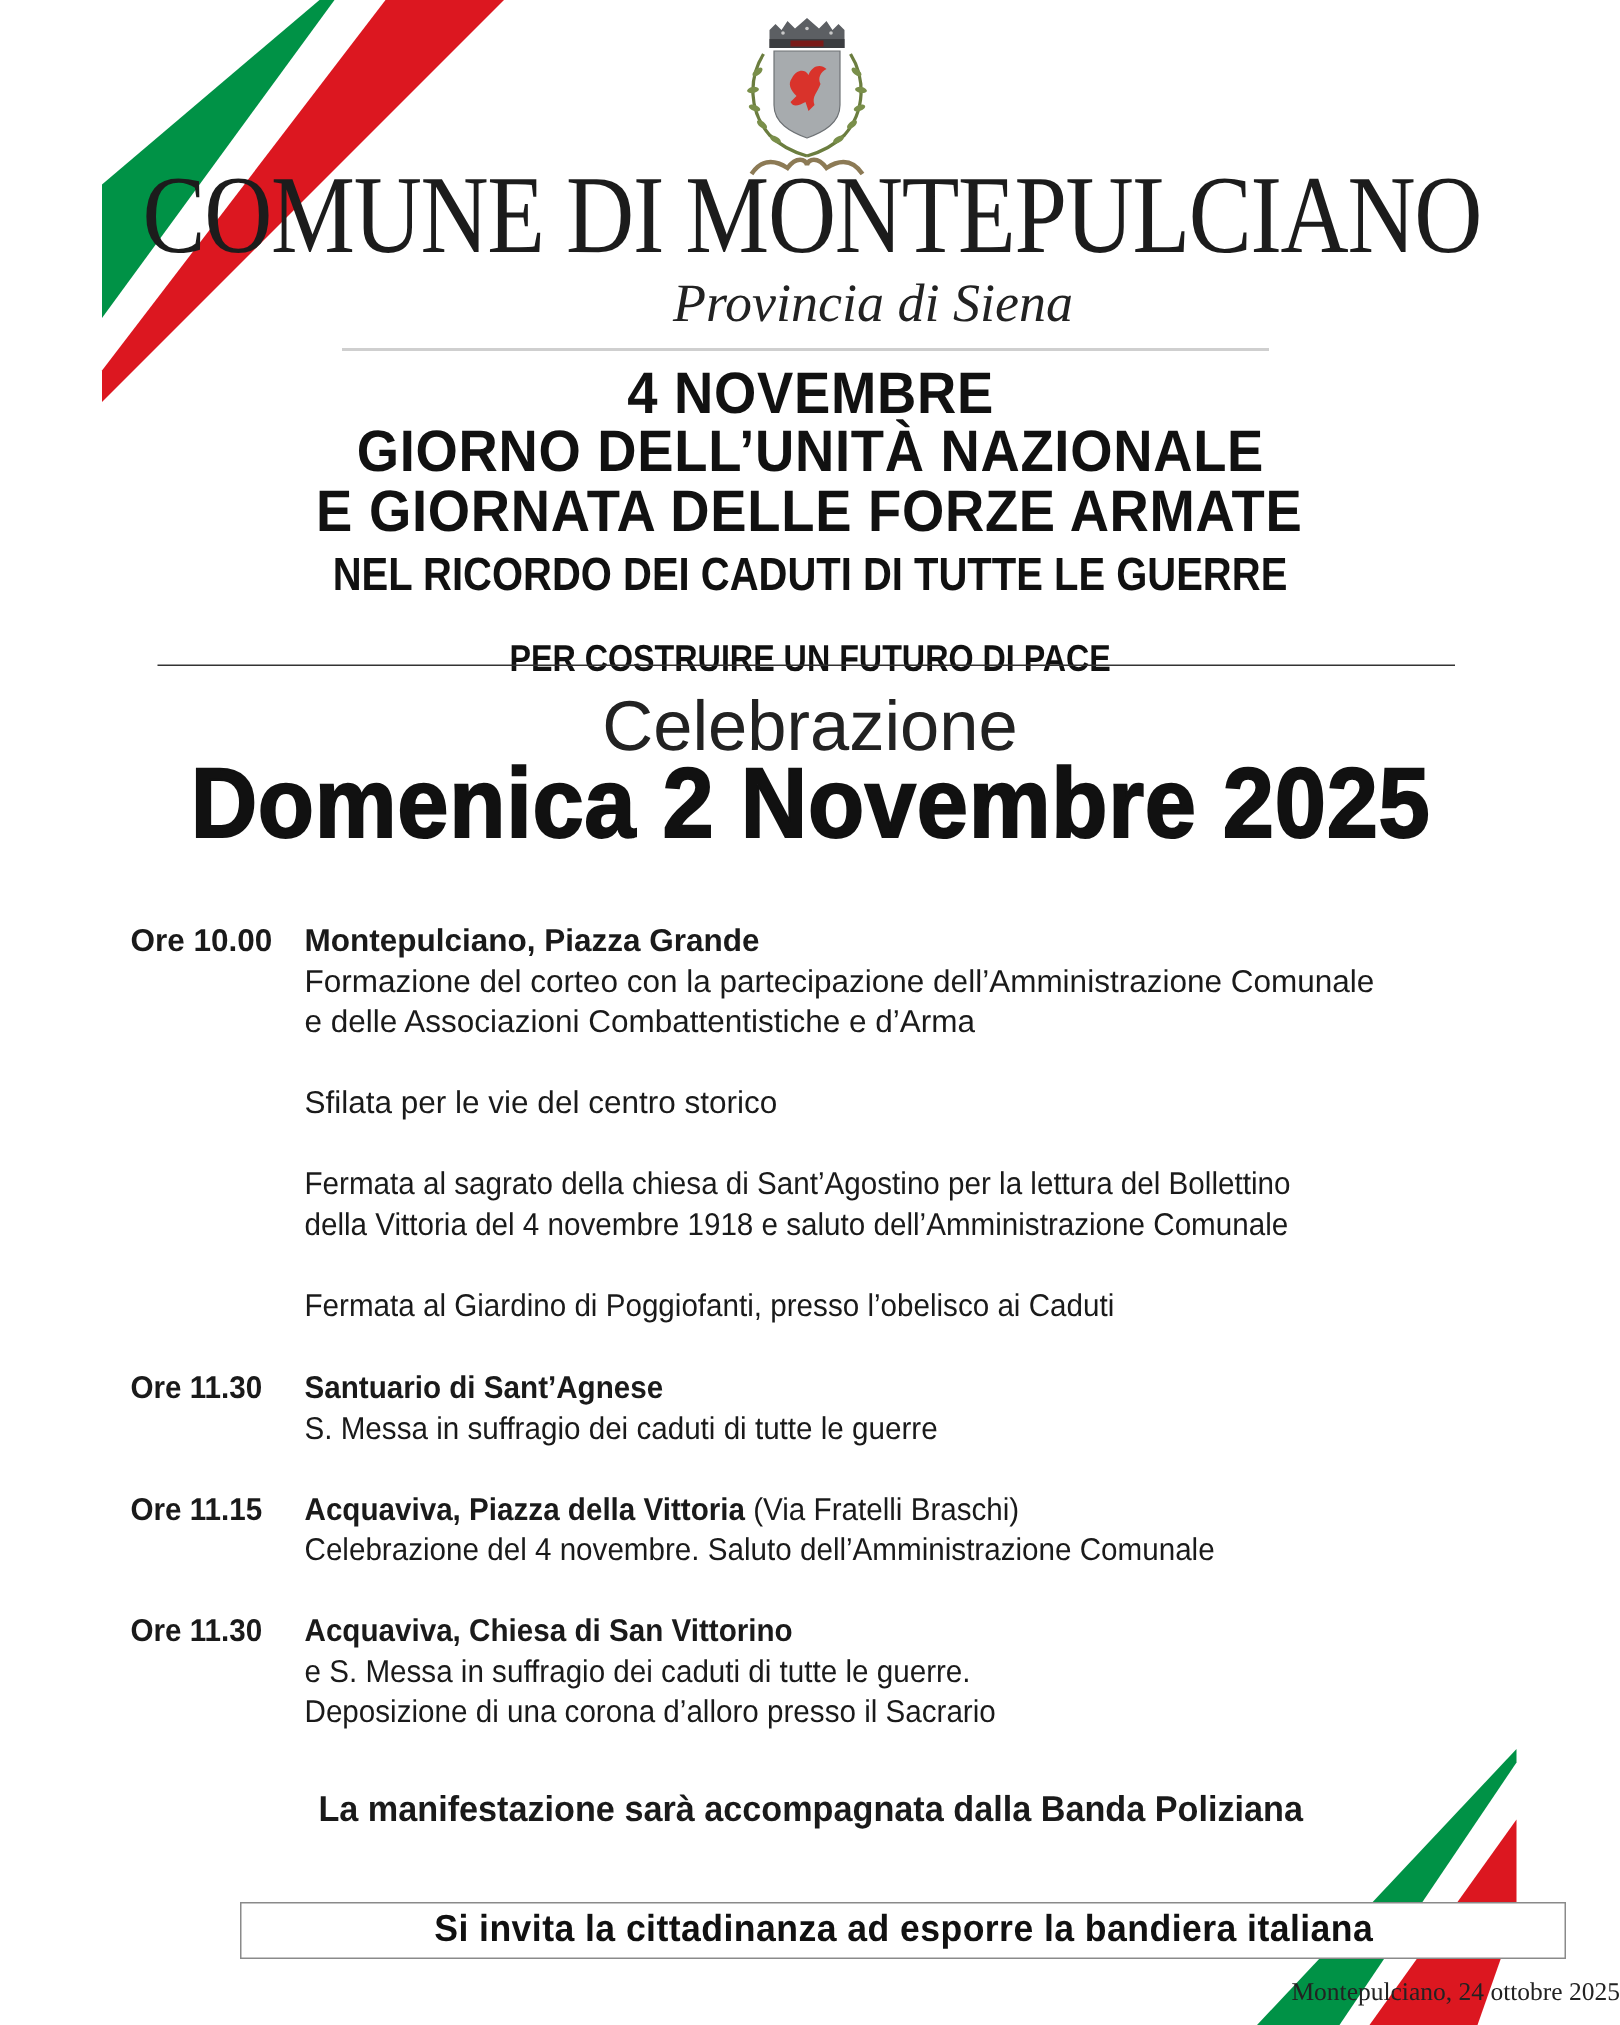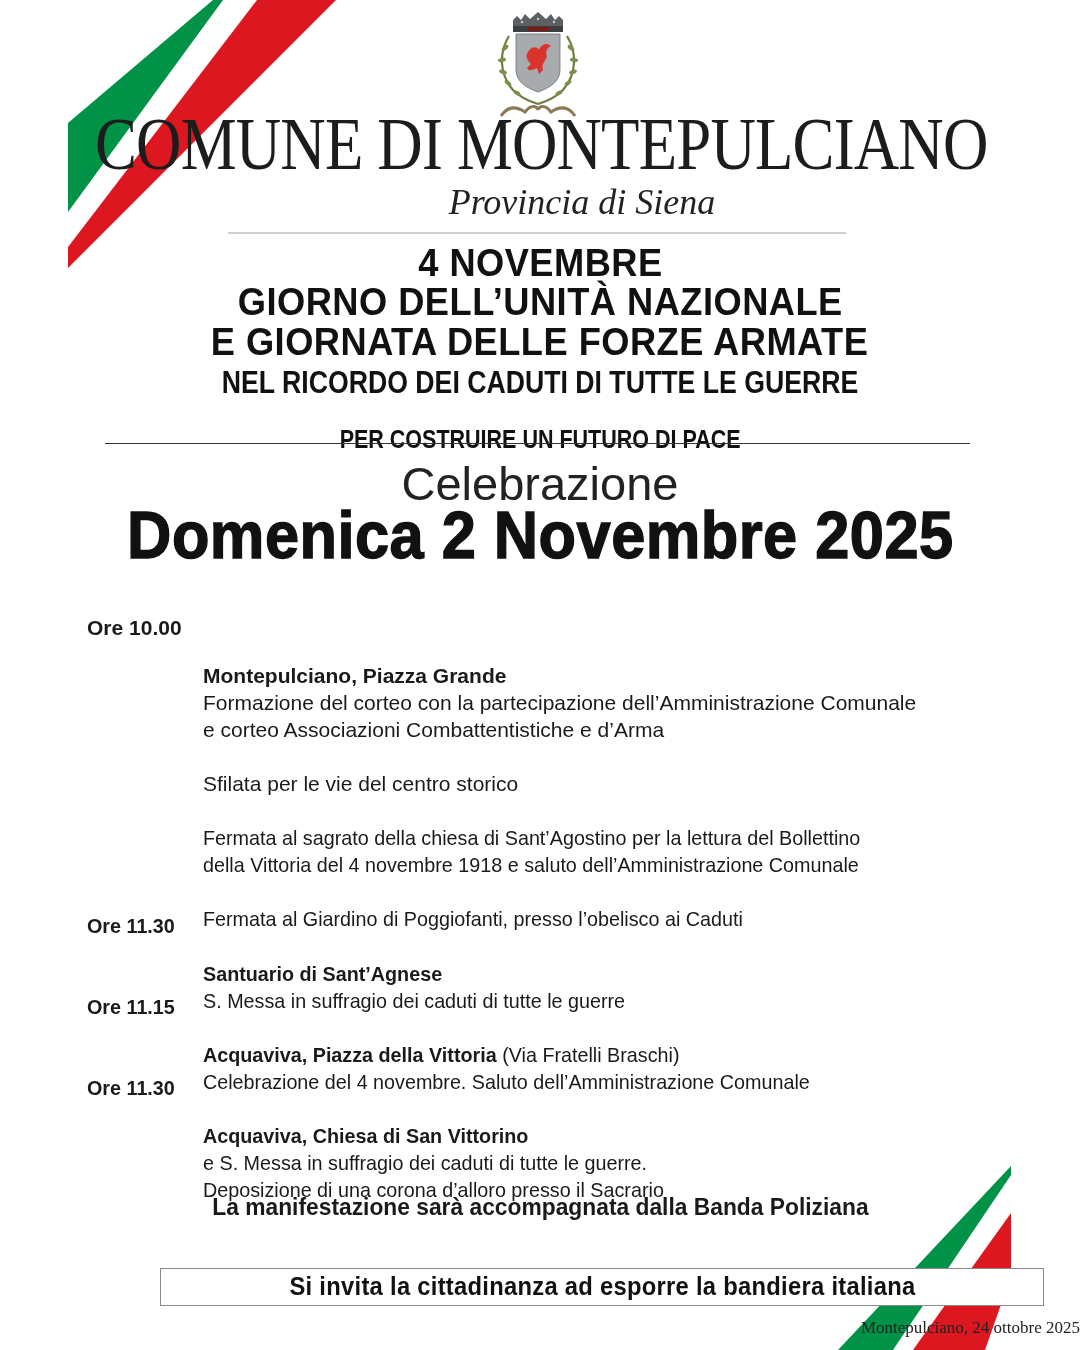--- a/index.html
+++ b/index.html
@@ -41,21 +41,21 @@
     font-family:"Liberation Sans", sans-serif; font-weight:normal; font-size:47px; line-height:56px; color:#222;
   }
   .date-line {
     position:absolute; left:0; width:1080px; top:500px; text-align:center; white-space:nowrap;
     font-family:"Liberation Sans", sans-serif; font-weight:bold; font-size:66px; line-height:70px; color:#111;
   }
   .date-line span { display:inline-block; transform:scaleX(0.93); letter-spacing:0.5px; -webkit-text-stroke:1.4px #111; }
 
   .sched { position:absolute; left:87px; width:900px; font-family:"Liberation Sans", sans-serif; font-size:21px; line-height:27px; color:#1a1a1a; }
   .sched .time { position:absolute; left:0; top:0; font-weight:bold; white-space:nowrap; }
-  .sched .body { position:absolute; left:116px; top:0; width:780px;margin-top:48px; }
+  .sched .body { position:absolute; left:116px; top:0; width:780px; }
   .sched .place { font-weight:bold; display:block; white-space:nowrap; }
   .sched .place .note { font-weight:normal; }
   .sched .line { display:block; white-space:nowrap; }
   .sched .gap { display:block; height:27px; }
   .cond { display:inline-block; transform:scaleX(0.94); transform-origin:left center; }
 
   .band {
     position:absolute; left:0; width:1080px; top:1191px; text-align:center; white-space:nowrap;
     font-family:"Liberation Sans", sans-serif; font-weight:bold; font-size:24px; line-height:32px; color:#1a1a1a;
   }
@@ -125,21 +125,21 @@
 <div class="rule-dark"></div>
 
 <div class="celebrazione">Celebrazione</div>
 <div class="date-line"><span>Domenica 2 Novembre 2025</span></div>
 
 <div class="sched" style="top:614px;">
   <span class="time">Ore 10.00</span>
   <div class="body">
     <span class="place"><span>Montepulciano, Piazza Grande</span></span>
     <span class="line">Formazione del corteo con la partecipazione dell’Amministrazione Comunale</span>
-    <span class="line">e corteo Associazioni Combattentistiche e d’Arma</span>
+    <span class="line">e delle Associazioni Combattentistiche e d’Arma</span>
     <span class="gap"></span>
     <span class="line">Sfilata per le vie del centro storico</span>
     <span class="gap"></span>
     <span class="line"><span class="cond">Fermata al sagrato della chiesa di Sant’Agostino per la lettura del Bollettino</span></span>
     <span class="line"><span class="cond">della Vittoria del 4 novembre 1918 e saluto dell’Amministrazione Comunale</span></span>
     <span class="gap"></span>
     <span class="line"><span class="cond">Fermata al Giardino di Poggiofanti, presso l’obelisco ai Caduti</span></span>
   </div>
 </div>
 

